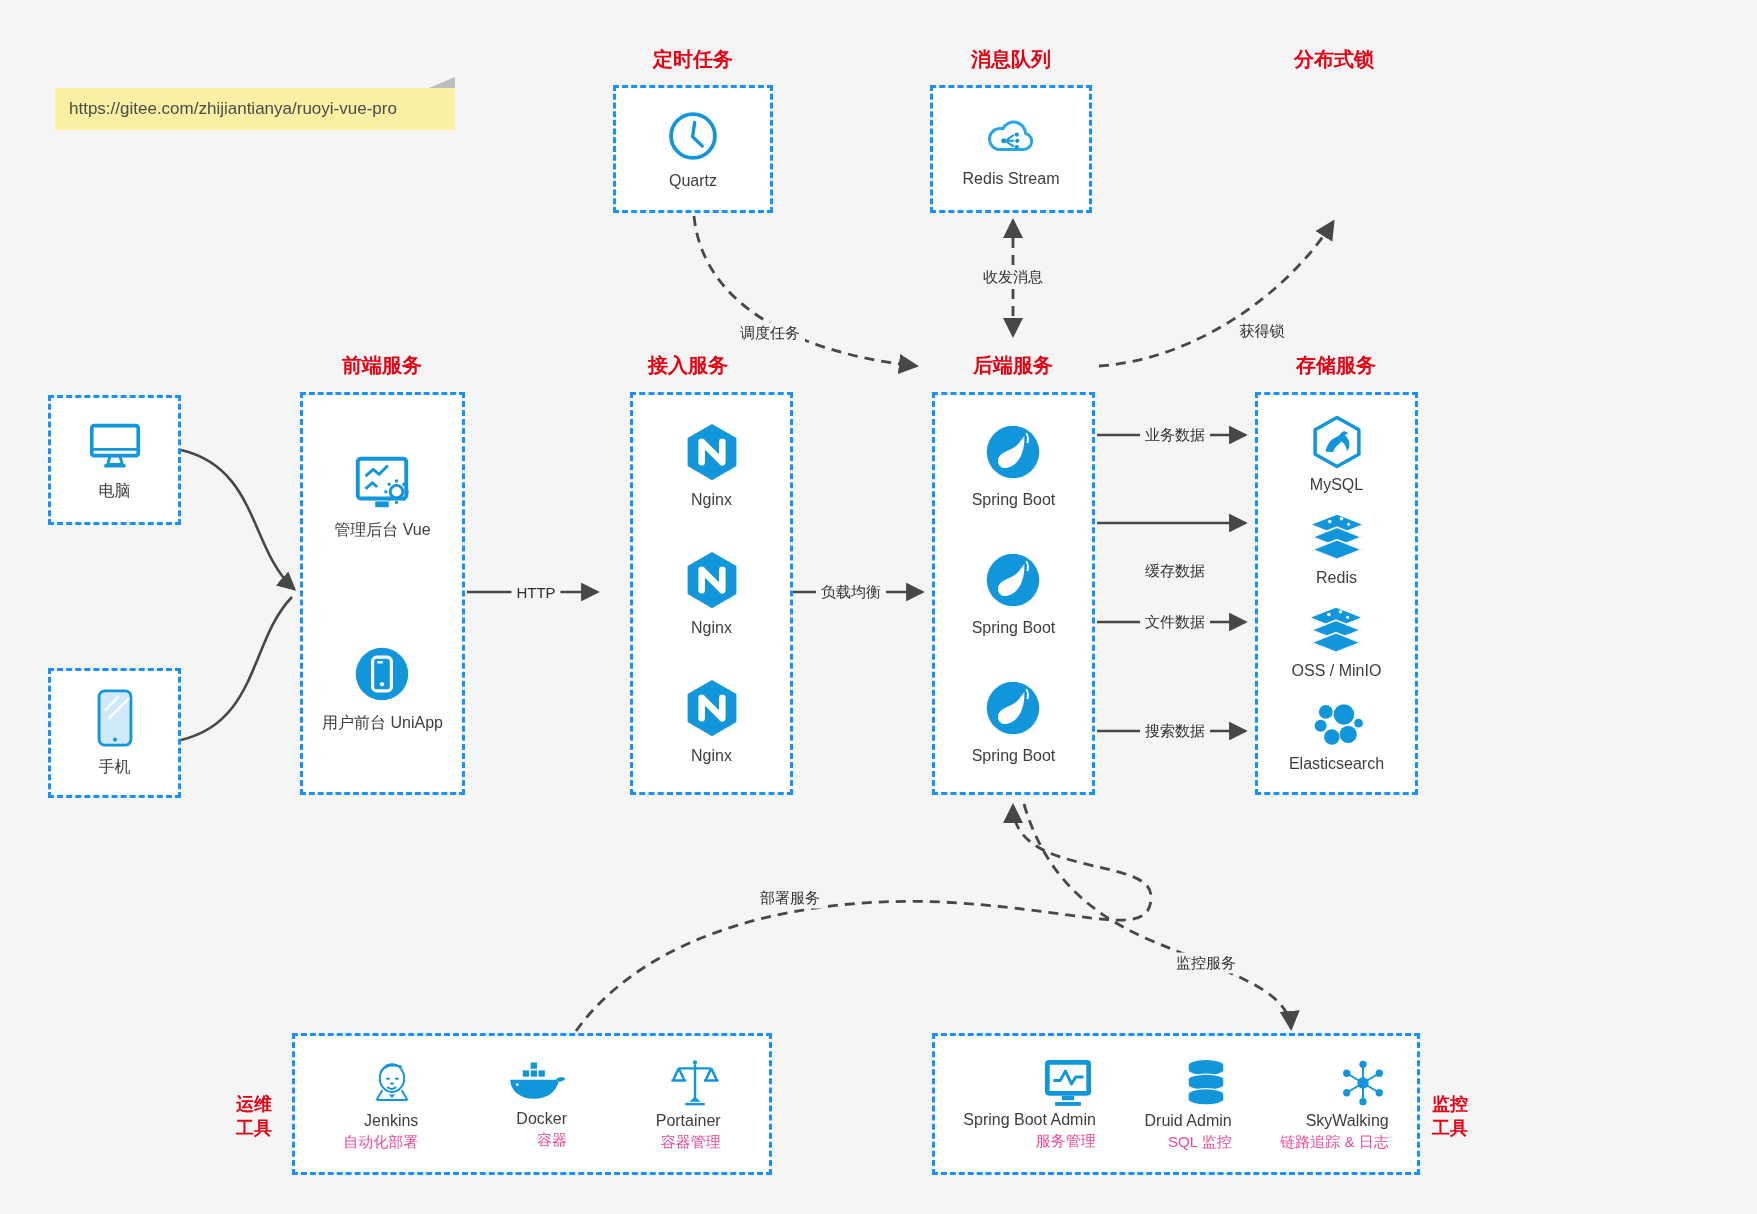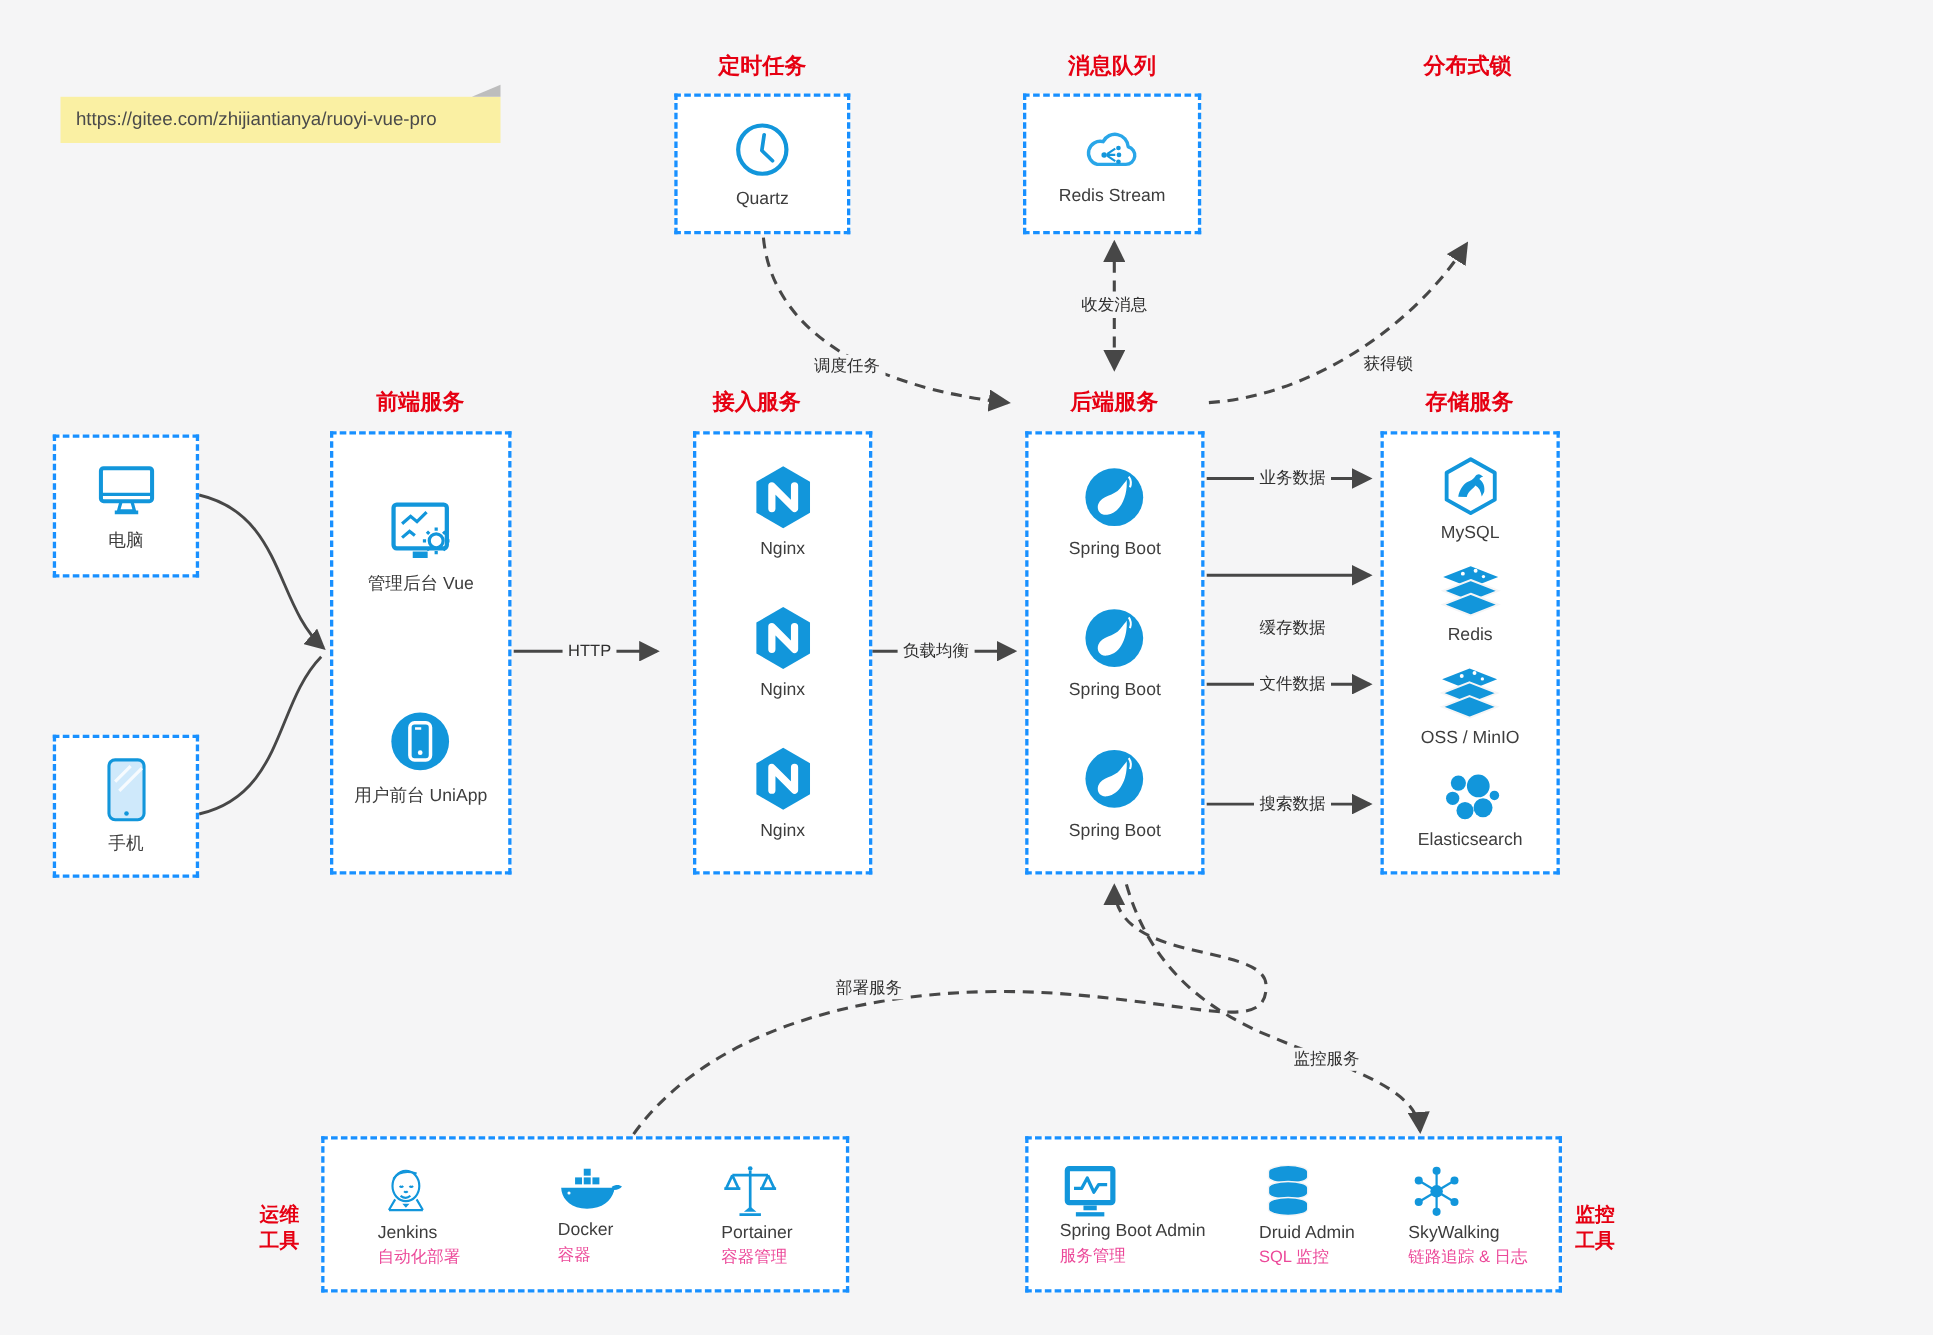--- a/index.html
+++ b/index.html
@@ -11,21 +11,21 @@
   .wire{stroke:var(--arrow);stroke-width:2.6;fill:none;}
   .wire.dash{stroke-dasharray:10 7;stroke-width:2.8;}
   .box{position:absolute;background:#fff;border:3px dashed var(--accent);box-sizing:border-box;
        display:flex;flex-direction:column;align-items:center;justify-content:space-around;z-index:1;padding:6px 0;}
   .rowbox{flex-direction:row;padding:0 4px;}
   .col-title{position:absolute;z-index:2;color:var(--red);font-weight:bold;font-size:20px;
              white-space:nowrap;transform:translateX(-50%);}
   .item{display:flex;flex-direction:column;align-items:center;gap:9px;}
   .item.tight{gap:6px;}
   .ilabel{font-size:16px;color:#3d3d3d;white-space:nowrap;}
-  .tool{display:flex;flex-direction:column;align-items:flex-start;gap:3px;}
+  .tool{display:flex;flex-direction:column;align-items:flex-end;gap:3px;}
   .tname{font-size:16px;color:#3d3d3d;white-space:nowrap;}
   .tdesc{font-size:15px;color:#ec4899;white-space:nowrap;}
   .elabel{position:absolute;z-index:3;transform:translate(-50%,-50%);font-size:15px;color:#2f2f2f;
           background:var(--bg);padding:1px 5px;white-space:nowrap;}
   .side{position:absolute;z-index:2;color:var(--red);font-weight:bold;font-size:18px;line-height:1.35;text-align:left;margin-top:20px;}
   .note{position:absolute;left:55px;top:88px;width:400px;background:var(--note);color:#4a4a4a;
         font-size:17px;line-height:1.62;padding:7px 14px;box-sizing:border-box;z-index:2;}
   .note .fold{position:absolute;right:0;top:-11px;width:0;height:0;
               border-left:26px solid transparent;border-bottom:11px solid #bdbdbd;}
   svg.icon{display:block;}

